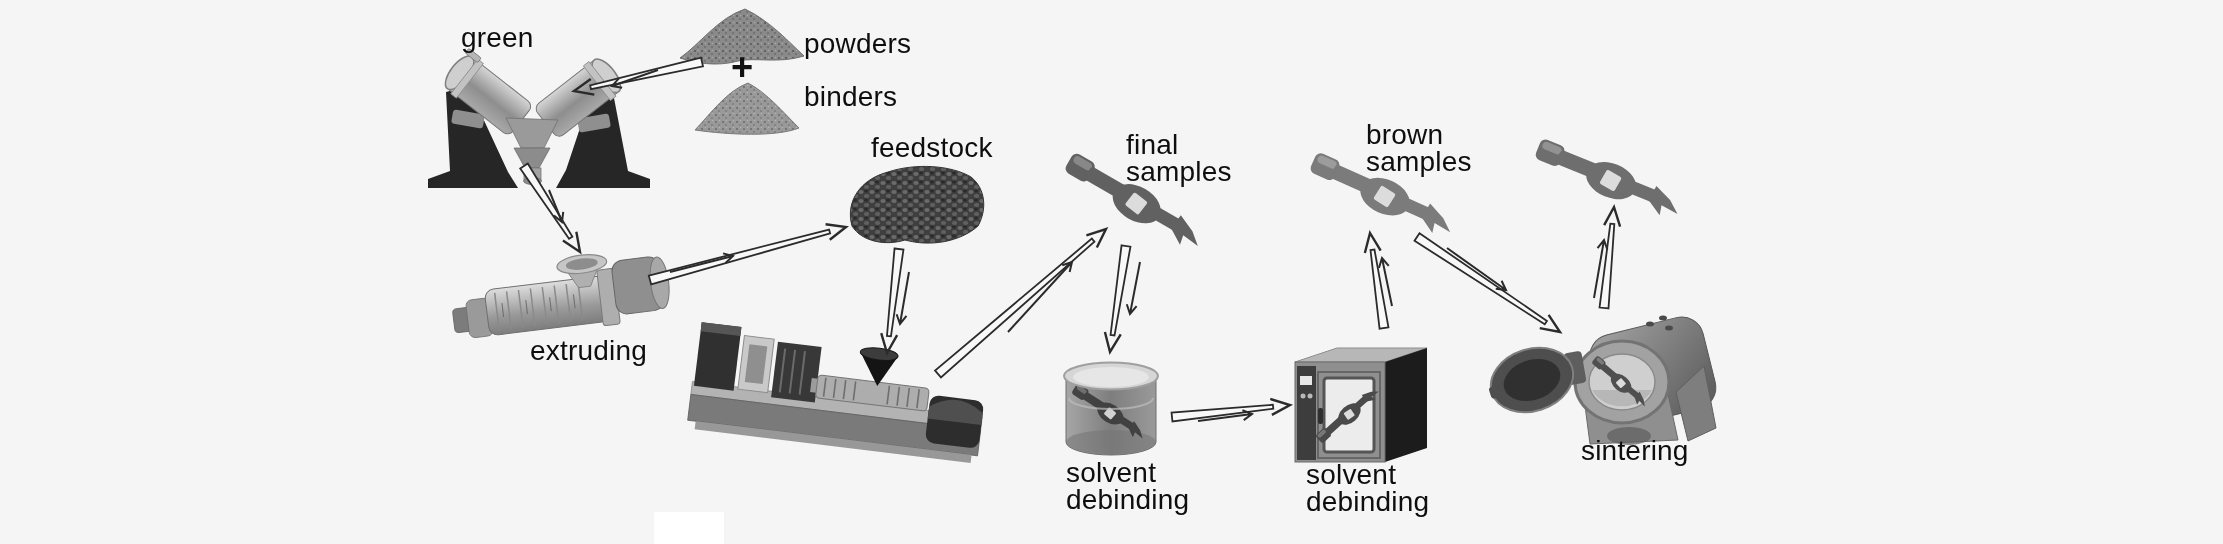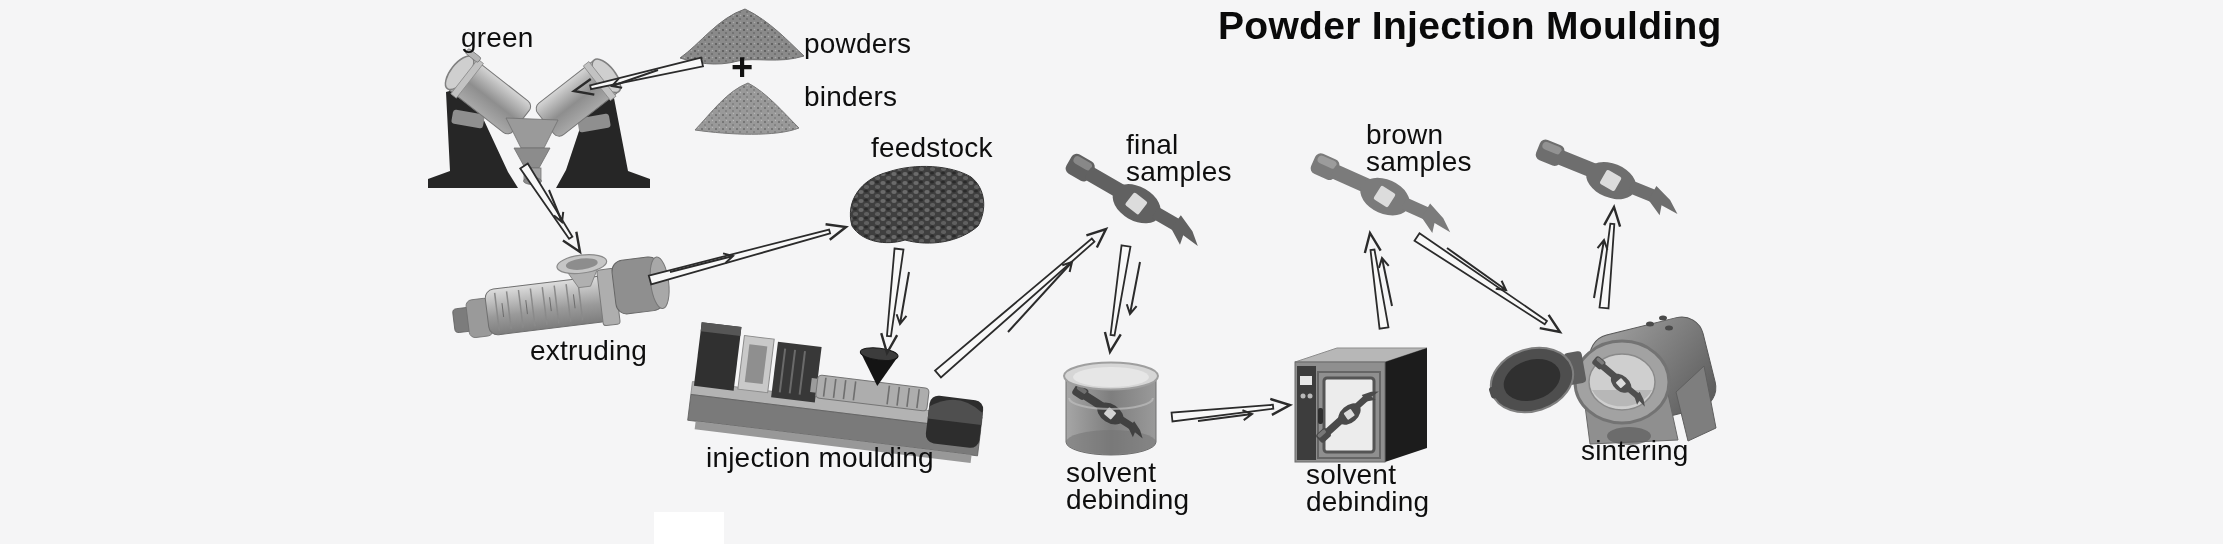--- a/index.html
+++ b/index.html
@@ -265,29 +265,27 @@
           <path d="M1447,248 L1506,290 M1495.7683550380564,288.85394530115883 L1506,290 L1501.5676679719516,280.70729141782994" fill="none" stroke="#2b2b2b" stroke-width="2"></path>
         </g>
         <g>
           <polygon points="1608.478104190834,308.44337665255784 1599.521895809166,307.55662334744216 1610.3347530055219,223.7202262086812 1614.315290064041,224.1143387887326" fill="#f8f8f8" stroke="#2b2b2b" stroke-width="1.8"></polygon>
           <path d="M1620.0890393617944,226.69577618806935 L1614,207 L1604.1668911277172,225.1193258678637" fill="none" stroke="#2b2b2b" stroke-width="2.4"></path>
           <path d="M1594,298 L1604,240 M1607.398138330153,249.71867562423736 L1604,240 L1597.5435371727094,248.01960645916088" fill="none" stroke="#2b2b2b" stroke-width="2"></path>
         </g>
       </g>
 </svg>
 
-<div class="ttl">Powder Injection Moulding</div>
 
 <div class="lbl" style="left:461px;top:24px">green</div>
 <div class="lbl" style="left:804px;top:30px">powders</div>
 <div class="plus">+</div>
 <div class="lbl" style="left:804px;top:83px">binders</div>
 <div class="lbl" style="left:871px;top:134px">feedstock</div>
 <div class="lbl" style="left:530px;top:337px">extruding</div>
-<div class="lbl" style="left:706px;top:444px">injection moulding</div>
 
 <div class="lbl" style="left:1126px;top:131px">
   <span class="ln">final</span>
       <span class="ln">samples</span>
 </div>
 <div class="lbl" style="left:1066px;top:459px">
   <span class="ln">solvent</span>
       <span class="ln">debinding</span>
 </div>
 <div class="lbl" style="left:1306px;top:461px">

